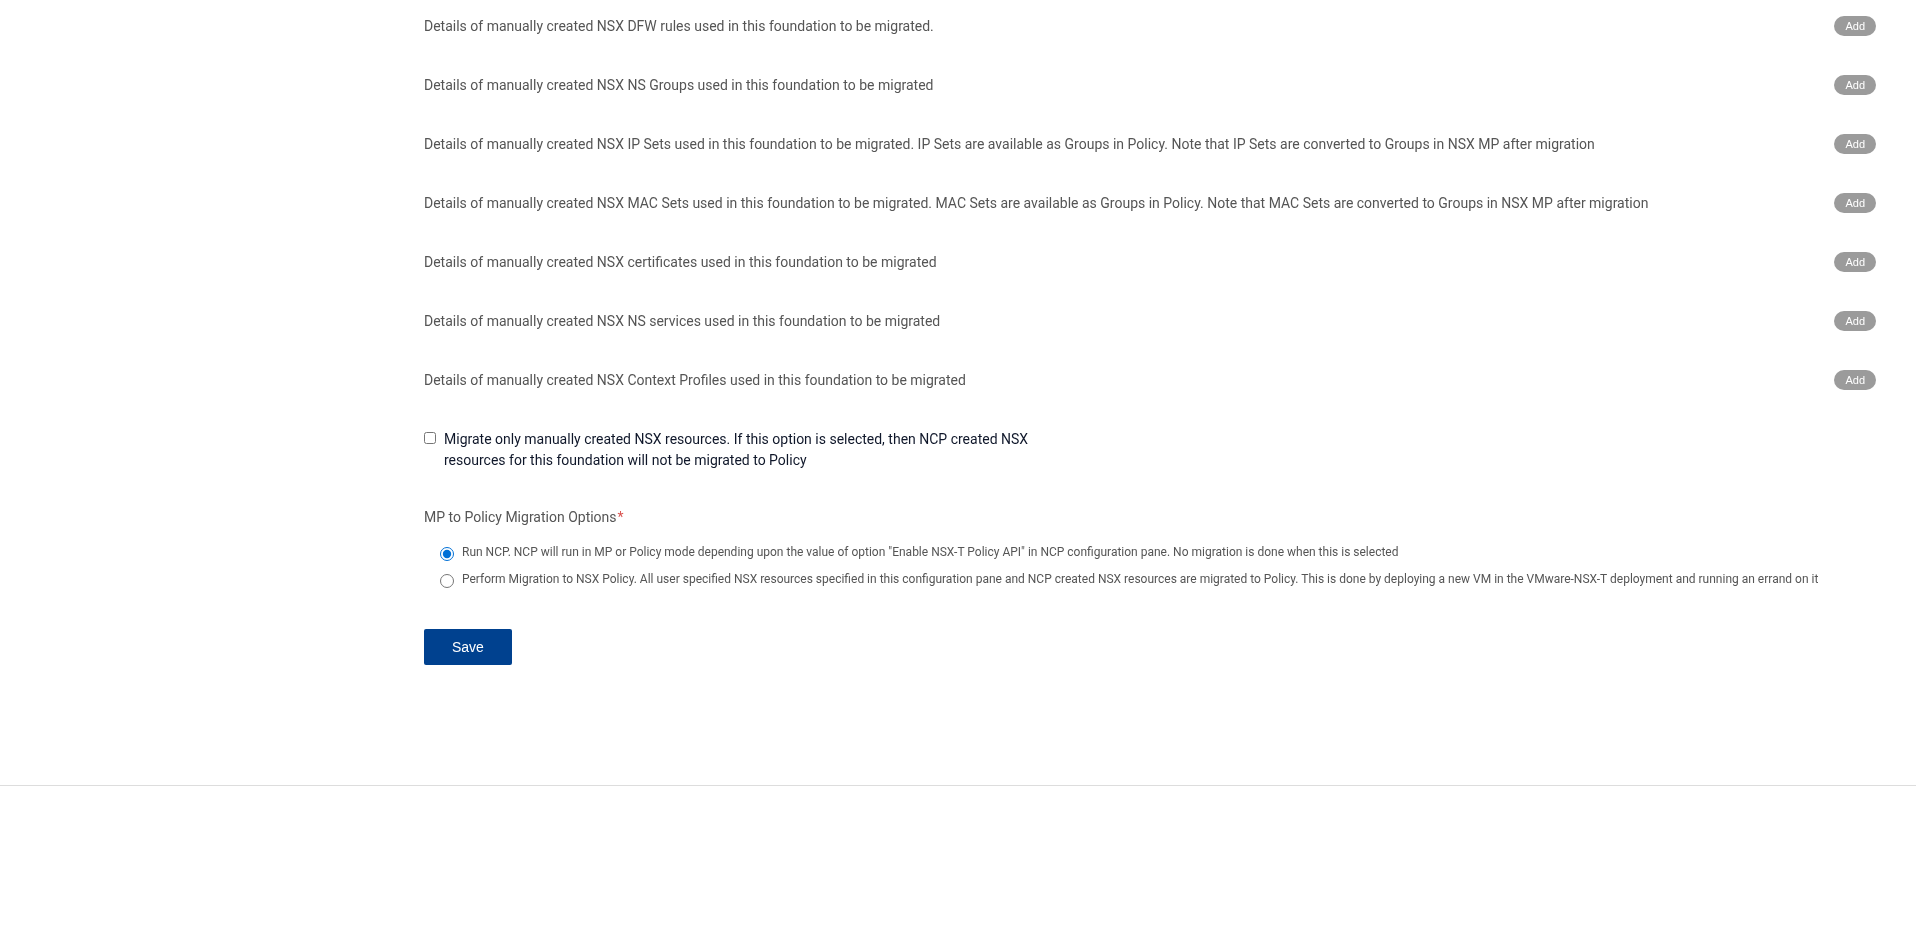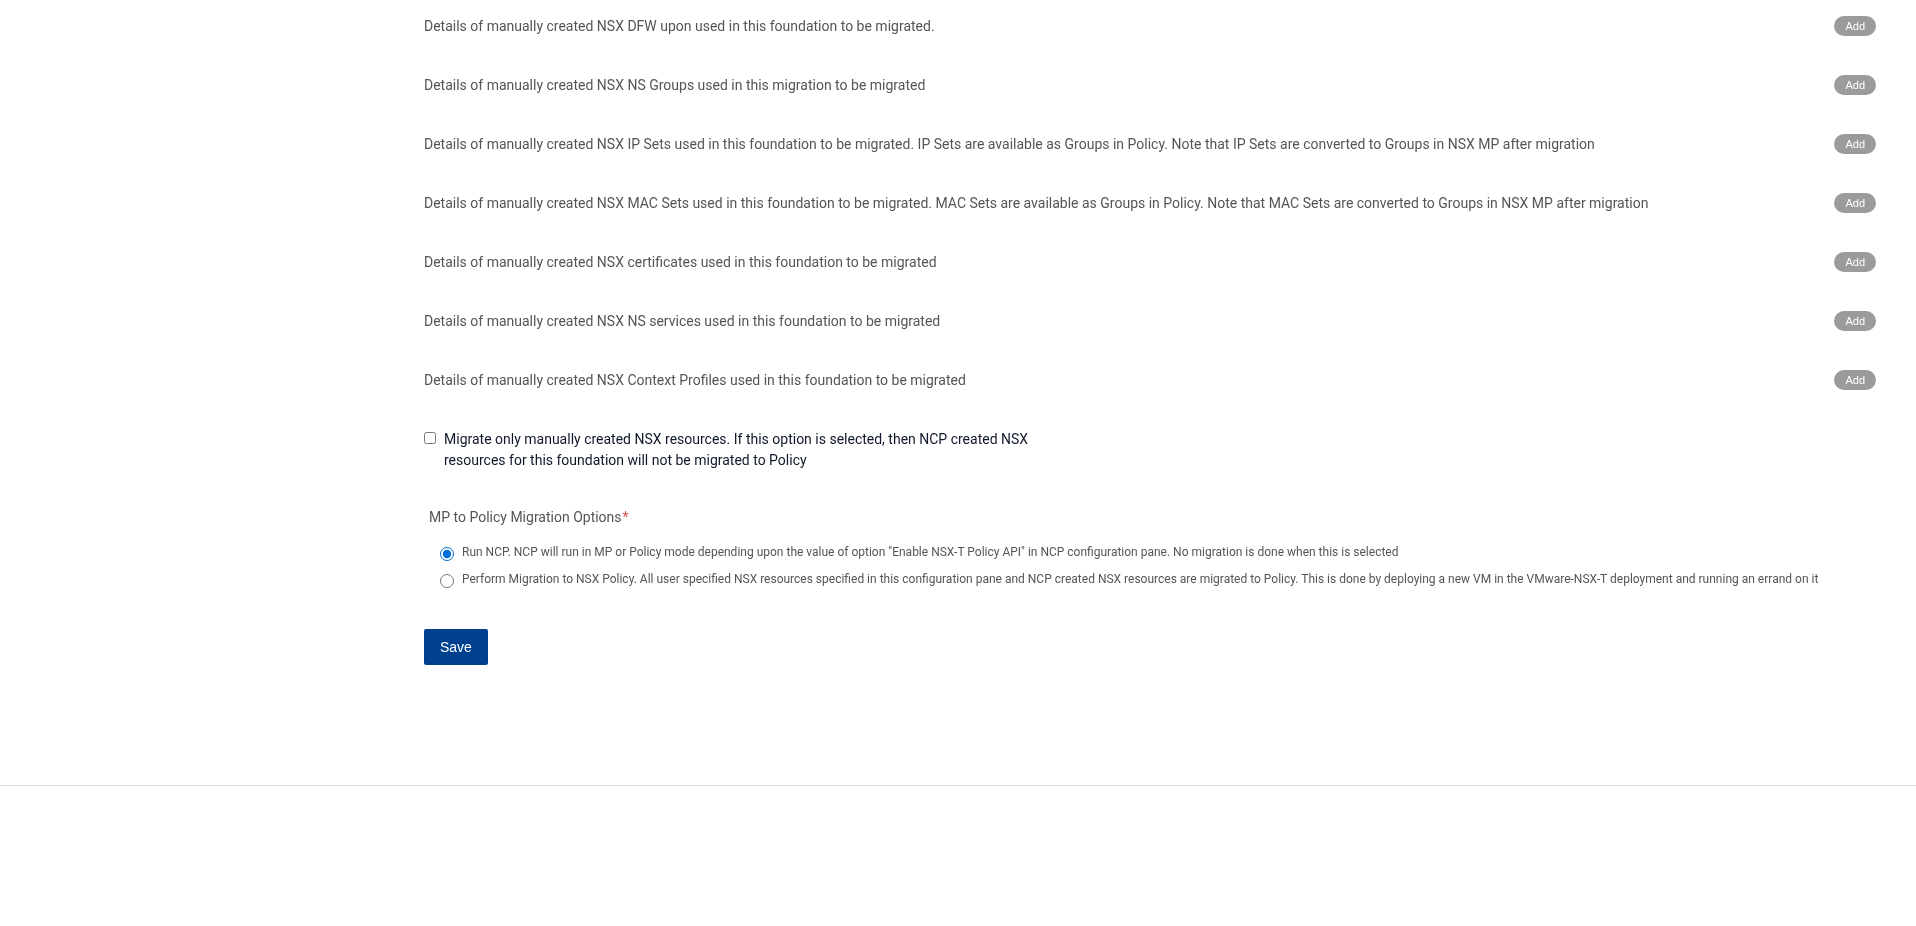--- a/index.html
+++ b/index.html
@@ -66,21 +66,20 @@
     .checkbox-label {
       color: #0f172a;
       font-size: 14px;
       line-height: 1.5;
     }
     
     .section-heading {
       color: #555555;
       font-size: 14px;
       margin-bottom: 18px;
-      margin-left: 5px;
     }
     
     .required-marker {
       color: #d9534f;
       margin-left: 1px;
     }
     
     .radio-group {
       margin-left: 16px;
     }
@@ -103,45 +102,45 @@
     .radio-label {
       color: #555555;
       font-size: 12px;
       line-height: 1.6;
     }
     
     .save-button {
       background-color: #00418f;
       color: #ffffff;
       border: none;
-      padding: 10px 16px;
+      padding: 10px 28px;
       font-size: 14px;
       cursor: pointer;
       margin-top: 32px;
       border-radius: 2px;
     }
     
     hr.bottom-line {
       margin-top: 80px;
       border: none;
       border-top: 1px solid #dddddd;
     }
   </style>
 </head>
 <body>
 
 <div class="container">
   
   <div class="field-row">
-    <span class="field-label">Details of manually created NSX DFW upon used in this foundation to be migrated.</span>
+    <span class="field-label">Details of manually created NSX DFW rules used in this foundation to be migrated.</span>
     <button class="add-button">Add</button>
   </div>
   
   <div class="field-row">
-    <span class="field-label">Details of manually created NSX NS Groups used in this migration to be migrated</span>
+    <span class="field-label">Details of manually created NSX NS Groups used in this foundation to be migrated</span>
     <button class="add-button">Add</button>
   </div>
   
   <div class="field-row">
     <span class="field-label">Details of manually created NSX IP Sets used in this foundation to be migrated. IP Sets are available as Groups in Policy. Note that IP Sets are converted to Groups in NSX MP after migration</span>
     <button class="add-button">Add</button>
   </div>
   
   <div class="field-row">
     <span class="field-label">Details of manually created NSX MAC Sets used in this foundation to be migrated. MAC Sets are available as Groups in Policy. Note that MAC Sets are converted to Groups in NSX MP after migration</span>

